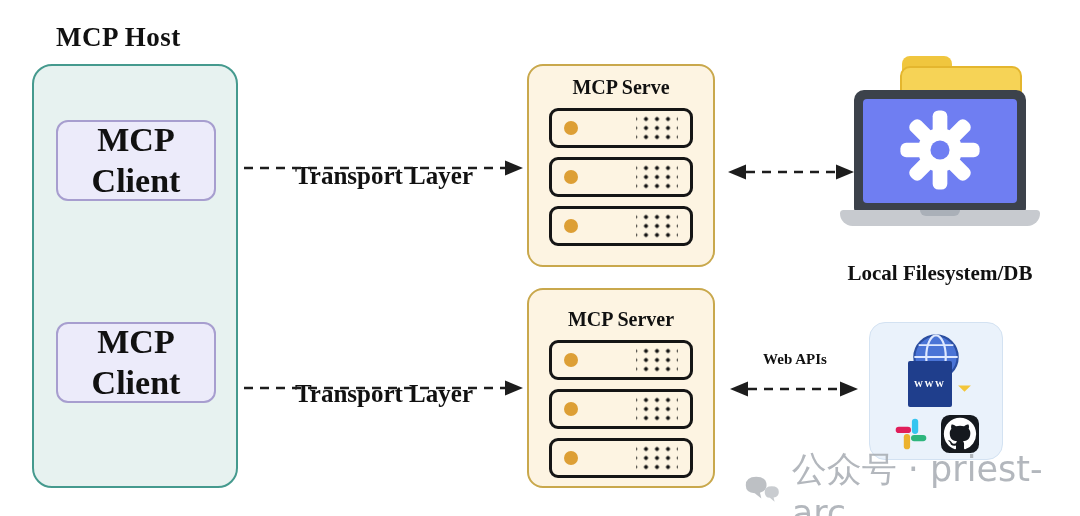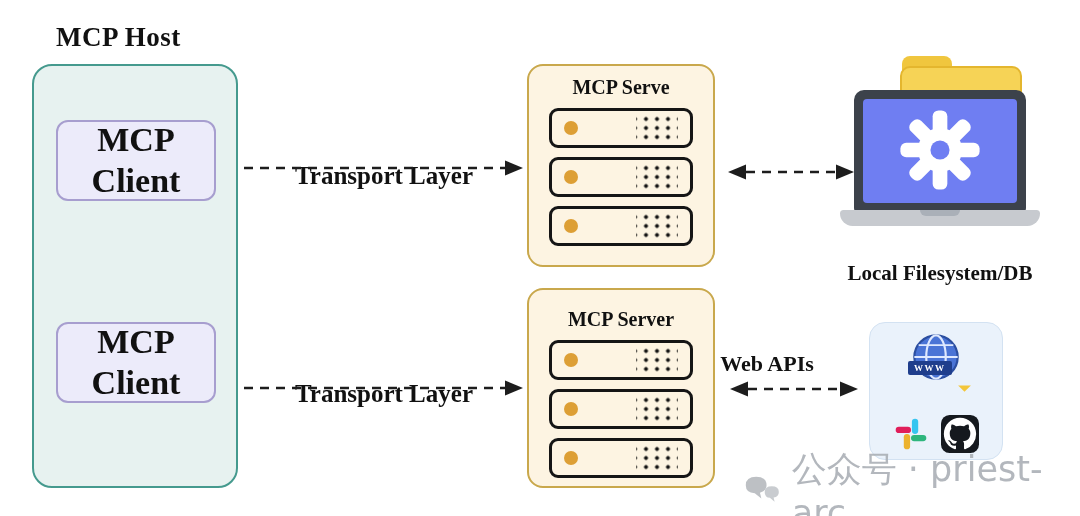--- a/index.html
+++ b/index.html
@@ -19,21 +19,21 @@
   .client-box{
     position:absolute;left:22px;width:160px;height:81px;box-sizing:border-box;
     background:#ecebfa;border:2px solid #a79ecf;border-radius:12px;
     display:flex;align-items:center;justify-content:center;
   }
   .client-1{top:54px;} .client-2{top:256px;}
   .client-label{font-size:34px;font-weight:bold;line-height:1.18;white-space:pre-line;text-align:center;}
   
   .t-label{width:240px;text-align:center;font-size:25px;font-weight:bold;margin-top:28px;}
   .t-top{left:264px;top:134px;} .t-bottom{left:264px;top:352px;}
-  .webapis-label{left:702px;top:351px;width:130px;text-align:center;font-size:22px;font-weight:bold;}
+  .webapis-label{left:730px;top:351px;width:130px;text-align:center;font-size:15px;font-weight:bold;}
   
   .server-box{
     width:188px;box-sizing:border-box;background:#fdf4e2;border:2px solid #c9a84c;border-radius:16px;
     display:flex;flex-direction:column;align-items:center;
   }
   .server-top{left:527px;top:64px;height:203px;}
   .server-bottom{left:527px;top:288px;height:200px;justify-content:center;}
   .server-title{margin-top:10px;font-size:20px;font-weight:bold;text-align:center;}
   .server-units{display:flex;flex-direction:column;gap:9px;margin-top:9px;align-items:center;}
   .server-unit{
@@ -54,21 +54,21 @@
   .screen-inner{width:100%;height:100%;background:#6f7ef2;border-radius:4px;}
   .gear{position:absolute;left:56px;top:44px;z-index:3;}
   .base{position:absolute;left:0;top:148px;width:200px;height:16px;background:#c7cacf;border-radius:4px 4px 14px 14px;z-index:4;}
   .base-notch{position:absolute;left:80px;top:0;width:40px;height:6px;background:#aab0b8;border-radius:0 0 6px 6px;}
   .fs-label{left:830px;top:244px;width:220px;text-align:center;font-size:21px;font-weight:bold;margin-top:17px;}
   
   .inet-box{left:869px;top:322px;width:132px;height:136px;background:#eaf2fb;border:1px solid #d3e2f2;border-radius:16px;}
   .globe-wrap{position:absolute;left:40px;top:8px;width:52px;height:52px;}
   .www-banner{
     position:absolute;left:-2px;top:30px;background:#1f3e8c;color:#ffffff;
-    font-size:9px;font-weight:bold;letter-spacing:1.5px;padding:2px 6px;border-radius:2px;text-transform:uppercase;z-index:2;
+    font-size:9px;font-weight:bold;letter-spacing:1.5px;padding:18px 6px;border-radius:2px;text-transform:uppercase;z-index:2;
   }
   .www-cursor{position:absolute;right:-7px;bottom:-7px;width:0;height:0;border-left:9px solid #f3c63a;border-bottom:9px solid transparent;transform:rotate(-135deg);z-index:3;}
   .inet-row{position:absolute;left:0;right:0;bottom:6px;display:flex;justify-content:center;gap:12px;align-items:center;}
   .inet-label{left:880px;top:464px;width:120px;text-align:center;font-size:20px;font-weight:bold;}
   
   .watermark{
     left:742px;top:446px;display:flex;align-items:center;gap:10px;z-index:20;
     font-size:35px;color:#a9aeb4;opacity:.88;font-family:"DejaVu Sans","Liberation Sans",sans-serif;
   }
 </style>

